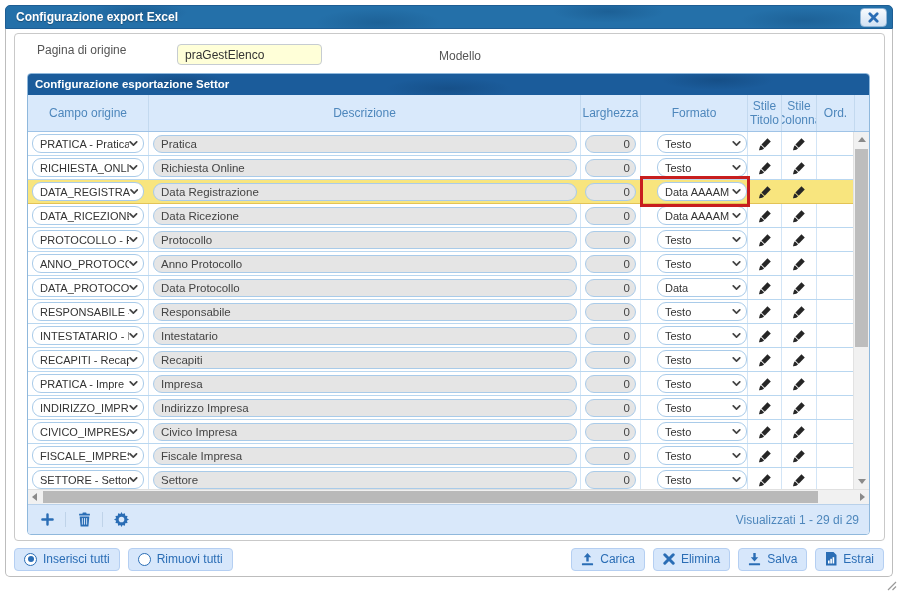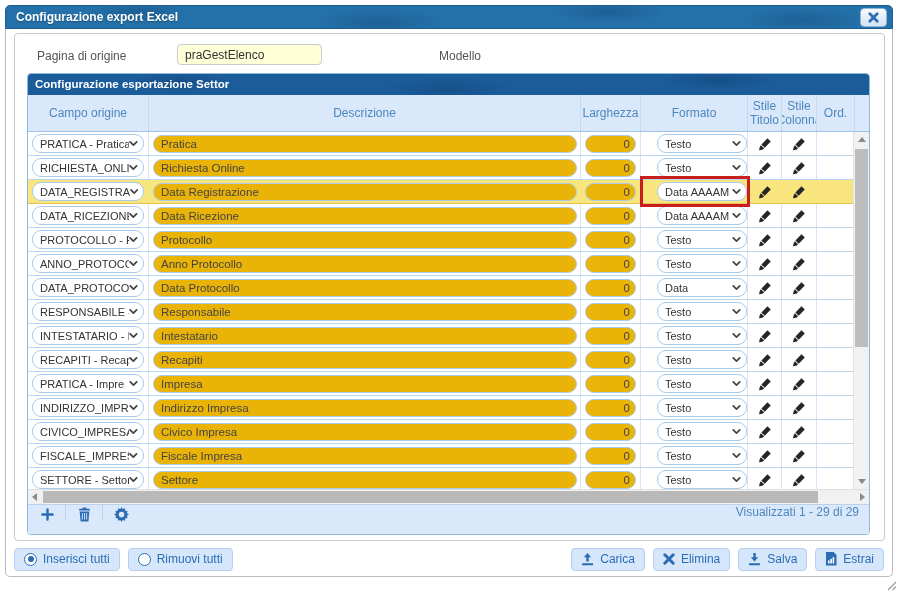--- a/index.html
+++ b/index.html
@@ -55,41 +55,41 @@
   .grid-row { display: flex; height: 24px; border-bottom: 1px solid #b9d7f0; background: #fff; }
   .grid-row.hl { background: #f8e57e; border-bottom-color: #e3c355; }
   .cell { flex: none; border-right: 1px solid #d3e5f6; display: flex; align-items: center; position: relative; }
   .grid-row.hl .cell { border-right-color: rgba(0,0,0,0); }
 
   .dropdown { height: 19px; background: #fff; border: 1px solid #a9cbe9; border-radius: 9px; display: flex; align-items: center; font-size: 11px; color: #333; padding: 0 5px 0 7px; overflow: hidden; white-space: nowrap; cursor: pointer; }
   .dd-text { flex: 1 1 auto; overflow: hidden; }
   .dd-campo { margin-left: 4px; width: 112px; }
   .dd-formato { margin-left: 16px; width: 101px; }
 
-  .textbox { height: 18px; background: #eab308; border: 1px solid #a9cbe9; border-radius: 9px; font-size: 11.5px; color: #444; padding: 0 7px; display: flex; align-items: center; overflow: hidden; white-space: nowrap; }
+  .textbox { height: 18px; background: #e5e5e5; border: 1px solid #a9cbe9; border-radius: 9px; font-size: 11.5px; color: #444; padding: 0 7px; display: flex; align-items: center; overflow: hidden; white-space: nowrap; }
   .tb-desc { margin-left: 4px; width: 424px; }
   .tb-larg { margin-left: 4px; width: 51px; justify-content: flex-end; padding-right: 5px; }
 
   .redbox { position: absolute; left: -1px; top: -4px; bottom: -4px; width: 110px; border: 3px solid #c81e1e; z-index: 5; pointer-events: none; }
 
   .brush-btn { margin: 0 auto; width: 14px; height: 14px; cursor: pointer; }
 
   .vscroll { width: 16px; background: #f1f1f1; position: relative; border-left: 1px solid #e2e2e2; }
   .vs-up, .vs-down { position: absolute; left: 4px; width: 0; height: 0; border-left: 4px solid transparent; border-right: 4px solid transparent; }
   .vs-up { top: 5px; border-bottom: 5px solid #8a8a8a; }
   .vs-down { bottom: 5px; border-top: 5px solid #8a8a8a; }
   .vs-thumb { position: absolute; top: 17px; left: 1px; width: 13px; height: 198px; background: #bdbdbd; }
 
   .hscroll { height: 15px; background: #f1f1f1; border-top: 1px solid #e0e0e0; position: relative; }
   .hs-left, .hs-right { position: absolute; top: 3px; width: 0; height: 0; border-top: 4px solid transparent; border-bottom: 4px solid transparent; }
   .hs-left { left: 4px; border-right: 5px solid #8a8a8a; }
   .hs-right { right: 4px; border-left: 5px solid #8a8a8a; }
   .hs-thumb { position: absolute; left: 15px; top: 1px; height: 12px; width: 775px; background: #b9b9b9; }
 
-  .grid-footer { height: 30px; background: #d9e8fa; border-top: 1px solid #b9d1ea; border-radius: 0 0 3px 3px; display: flex; padding: 0 10px; gap: 9px; }
+  .grid-footer { height: 30px; background: #d9e8fa; border-top: 1px solid #b9d1ea; border-radius: 0 0 3px 3px; display: flex; align-items: center; padding: 0 10px; gap: 9px; }
   .tool-btn { width: 18px; height: 18px; display: flex; align-items: center; justify-content: center; cursor: pointer; }
   .tool-sep { width: 1px; height: 15px; background: #bfd3e9; }
   .status { margin-left: auto; color: #4e87bc; font-size: 12px; }
 
   .action-bar { position: absolute; left: 8px; right: 8px; bottom: 5px; height: 24px; display: flex; align-items: center; }
   .btn { height: 23px; background: #d7e7fb; border: 1px solid #b5cff2; border-radius: 4px; color: #2a6db5; font-size: 12px; display: inline-flex; align-items: center; gap: 6px; padding: 0 9px; font-family: inherit; cursor: pointer; }
   .btn-group-left { display: flex; gap: 8px; }
   .btn-group-right { margin-left: auto; display: flex; gap: 8px; }
 
   .radio { width: 13px; height: 13px; border: 1.5px solid #2a6db5; border-radius: 50%; display: inline-flex; align-items: center; justify-content: center; background: #fff; }
@@ -108,21 +108,21 @@
       <svg width="11" height="11" viewBox="0 0 12 12">
         <path d="M2 2 L10 10 M10 2 L2 10" stroke="#2a6db5" stroke-width="3" stroke-linecap="round" fill="none"></path>
       </svg>
     </div>
   </div>
 
   <div class="dialog-body">
 
     <div class="inner-panel">
 
-      <span class="form-label" style="left:22px; top:11px;">Pagina di origine</span>
+      <span class="form-label" style="left:22px; top:5px;">Pagina di origine</span>
       <input class="ybox" style="left: 142px; top: 10px; width: 145px;" value="praGestElenco">
       <span class="form-label" style="left:424px; top:11px;">Modello</span>
 
       <div class="grid">
         <div class="grid-titlebar">Configurazione esportazione Settor</div>
 
         <div class="grid-colheader" id="colheader">
             <div class="gh-cell" style="width: 121px;">Campo origine</div>
             <div class="gh-cell" style="width: 432px;">Descrizione</div>
             <div class="gh-cell" style="width: 60px;">Larghezza</div>

